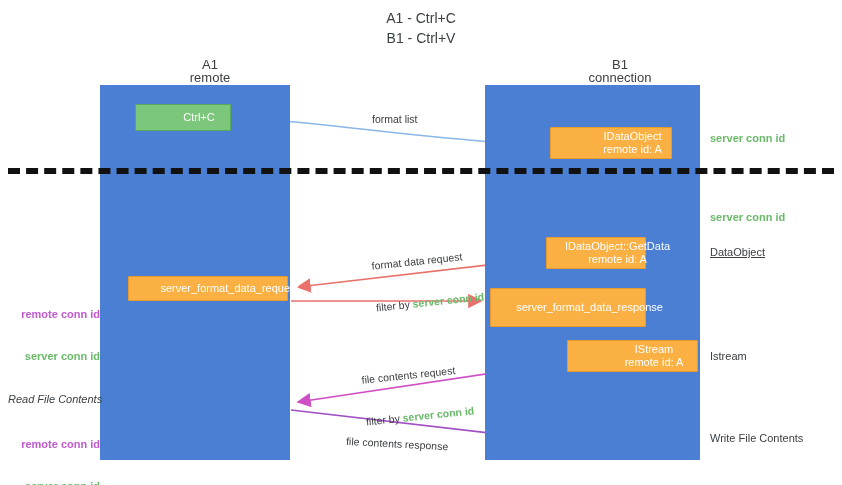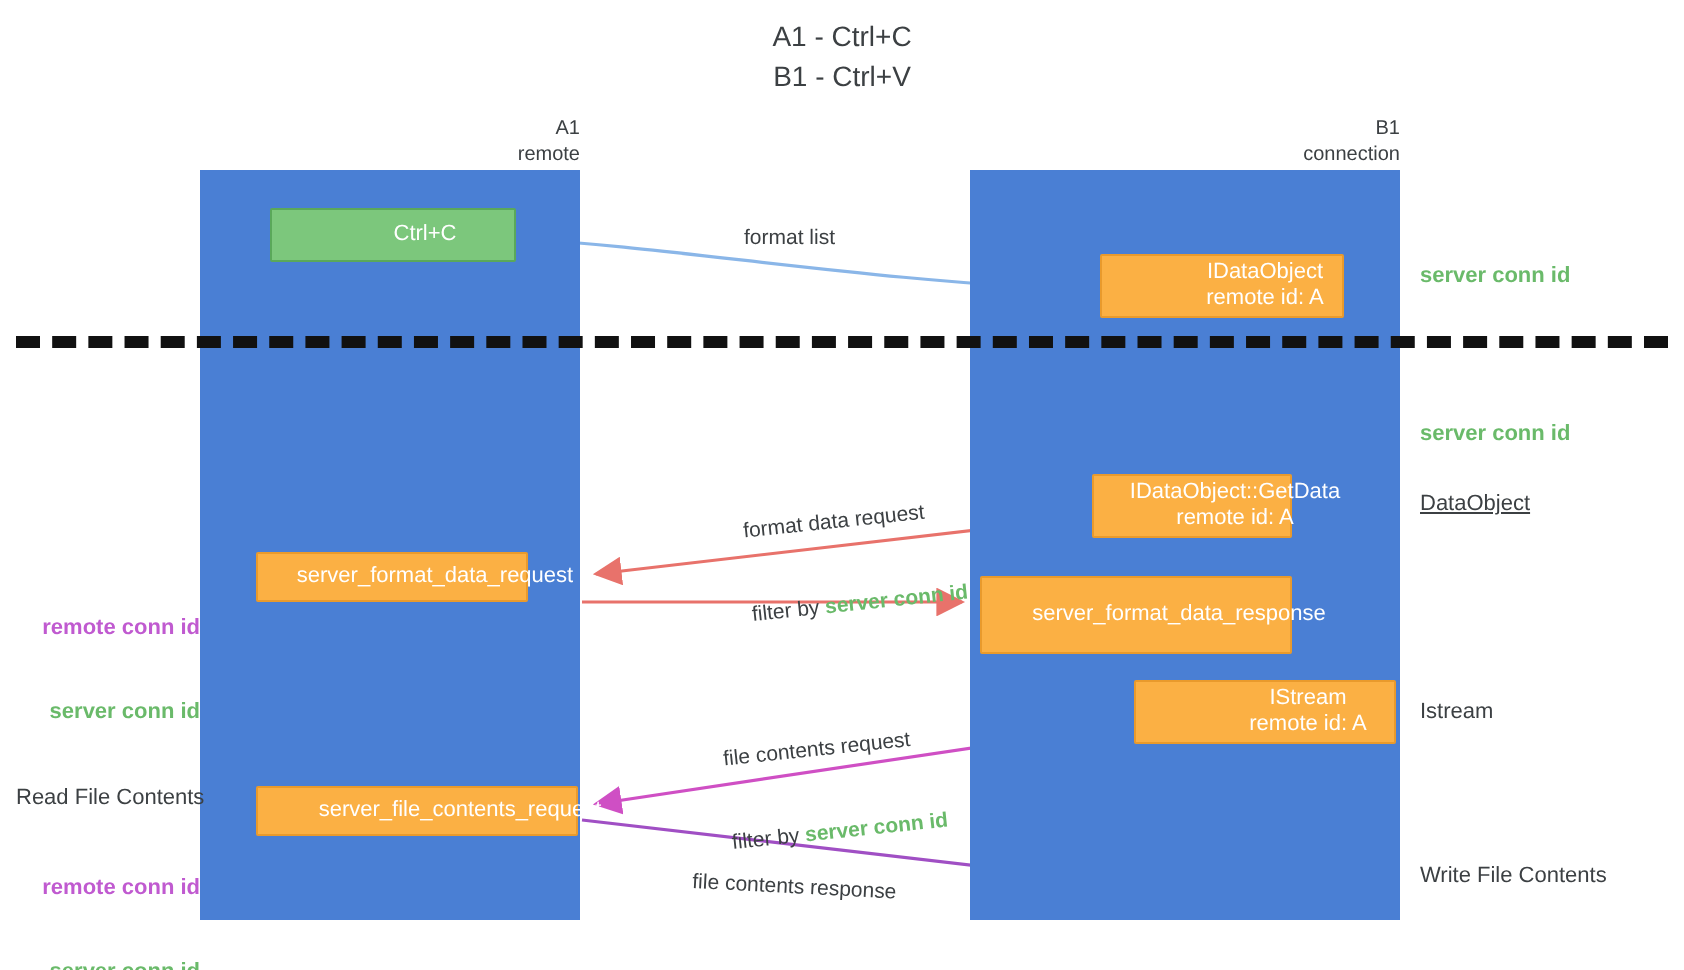--- a/index.html
+++ b/index.html
@@ -18,21 +18,21 @@
   #title{
     left:0;top:8px;width:842px;
     text-align:center;
     font-size:14px;line-height:20px;
     color:#3c4043;
     white-space:pre;
   }
 
   
   .col-head{
-    text-align:right;font-size:10px;line-height:13px;color:#3c4043;
+    text-align:center;font-size:13px;line-height:13px;color:#3c4043;
     white-space:pre;
   }
   #head-a1{left:130px;top:58px;width:160px;}
   #head-b1{left:540px;top:58px;width:160px;}
 
   
   .lane{background:#4a7fd4;}
   #lane-a1{left:100px;top:85px;width:190px;height:375px;}
   #lane-b1{left:485px;top:85px;width:215px;height:375px;}
 
@@ -42,45 +42,45 @@
     display:flex;align-items:center;justify-content:center;
     text-align:center;
     color:#ffffff;
     font-size:11px;line-height:13px;
     white-space:pre;
     border-radius:1px;
   }
   .node.green{background:#7cc77c;border:1px solid #5aa85a;}
   .node.orange{background:#fbb044;border:1px solid #e99a2c;padding-left:43px;}
 
-  #n-ctrlc{left:135px;top:104px;width:123px;height:27px;padding-left:32px;}
+  #n-ctrlc{left:135px;top:104px;width:96px;height:27px;padding-left:32px;}
   #n-idataobject{left:550px;top:127px;width:122px;height:32px;}
   #n-ctrlv{left:555px;top:180px;width:118px;height:25px;}
   #n-getdata{left:546px;top:237px;width:100px;height:32px;}
   #n-istream{left:567px;top:340px;width:131px;height:32px;}
-  #n-sfdreq{left:128px;top:276px;width:136px;height:25px;}
+  #n-sfdreq{left:128px;top:276px;width:160px;height:25px;}
   #n-sfdresp{left:490px;top:288px;width:156px;height:39px;}
   #n-sfcreq{left:128px;top:393px;width:161px;height:25px;}
   #n-sfcresp{left:524px;top:424px;width:160px;height:25px;}
 
   
   .rlabel{font-size:11px;line-height:14px;color:#3c4043;white-space:pre;}
   .rlabel.green{color:#6aba6a;font-weight:bold;}
   #rl-serverconn1{left:710px;top:131px;}
   #rl-serverconn2{left:710px;top:210px;}
   #rl-dataobject{left:710px;top:245px;text-decoration:underline;}
   #rl-istream{left:710px;top:349px;}
   #rl-writefile{left:710px;top:431px;}
 
   
   .llabel{font-size:11px;line-height:14px;white-space:pre;}
   .c-remote{color:#c05ad0;font-weight:bold;}
   .c-server{color:#6aba6a;font-weight:bold;}
   #ll-conn1{left:10px;top:279px;text-align:right;width:90px;}
-  #ll-readfile{left:8px;top:392px;width:96px;color:#3c4043;}
+  #ll-readfile{left:8px;top:392px;width:96px;color:#3c4043;font-style:italic;}
   #ll-conn2{left:10px;top:409px;text-align:right;width:90px;}
 
   
   .elabel{font-size:10.5px;line-height:14px;color:#3c4043;white-space:pre;}
   .elabel b{font-weight:bold;}
   .b-server{color:#6aba6a;}
   .b-remote{color:#c05ad0;}
 
   #el-formatlist{left:372px;top:112px;}
   #el-fdreq{left:368px;top:231px;transform:rotate(-6deg);transform-origin:left top;}
@@ -150,21 +150,20 @@
 
   <div class="abs node green" id="n-ctrlc">Ctrl+C</div>
   <div class="abs node orange" id="n-idataobject">IDataObject
 remote id: A</div>
   <div class="abs node orange" id="n-getdata">IDataObject::GetData
 remote id: A</div>
   <div class="abs node orange" id="n-istream">IStream
 remote id: A</div>
   <div class="abs node orange" id="n-sfdreq">server_format_data_request</div>
   <div class="abs node orange" id="n-sfdresp">server_format_data_response</div>
-  <div class="abs node orange" id="n-sfcreq">server_file_contents_request</div>
 
   <div class="abs" id="dashline"></div>
 
   <div class="abs rlabel green" id="rl-serverconn1">server conn id</div>
   <div class="abs rlabel green" id="rl-serverconn2">server conn id</div>
   <div class="abs rlabel" id="rl-dataobject">DataObject</div>
   <div class="abs rlabel" id="rl-istream">Istream</div>
   <div class="abs rlabel" id="rl-writefile">Write File Contents</div>
 
   <div class="abs llabel" id="ll-conn1">

